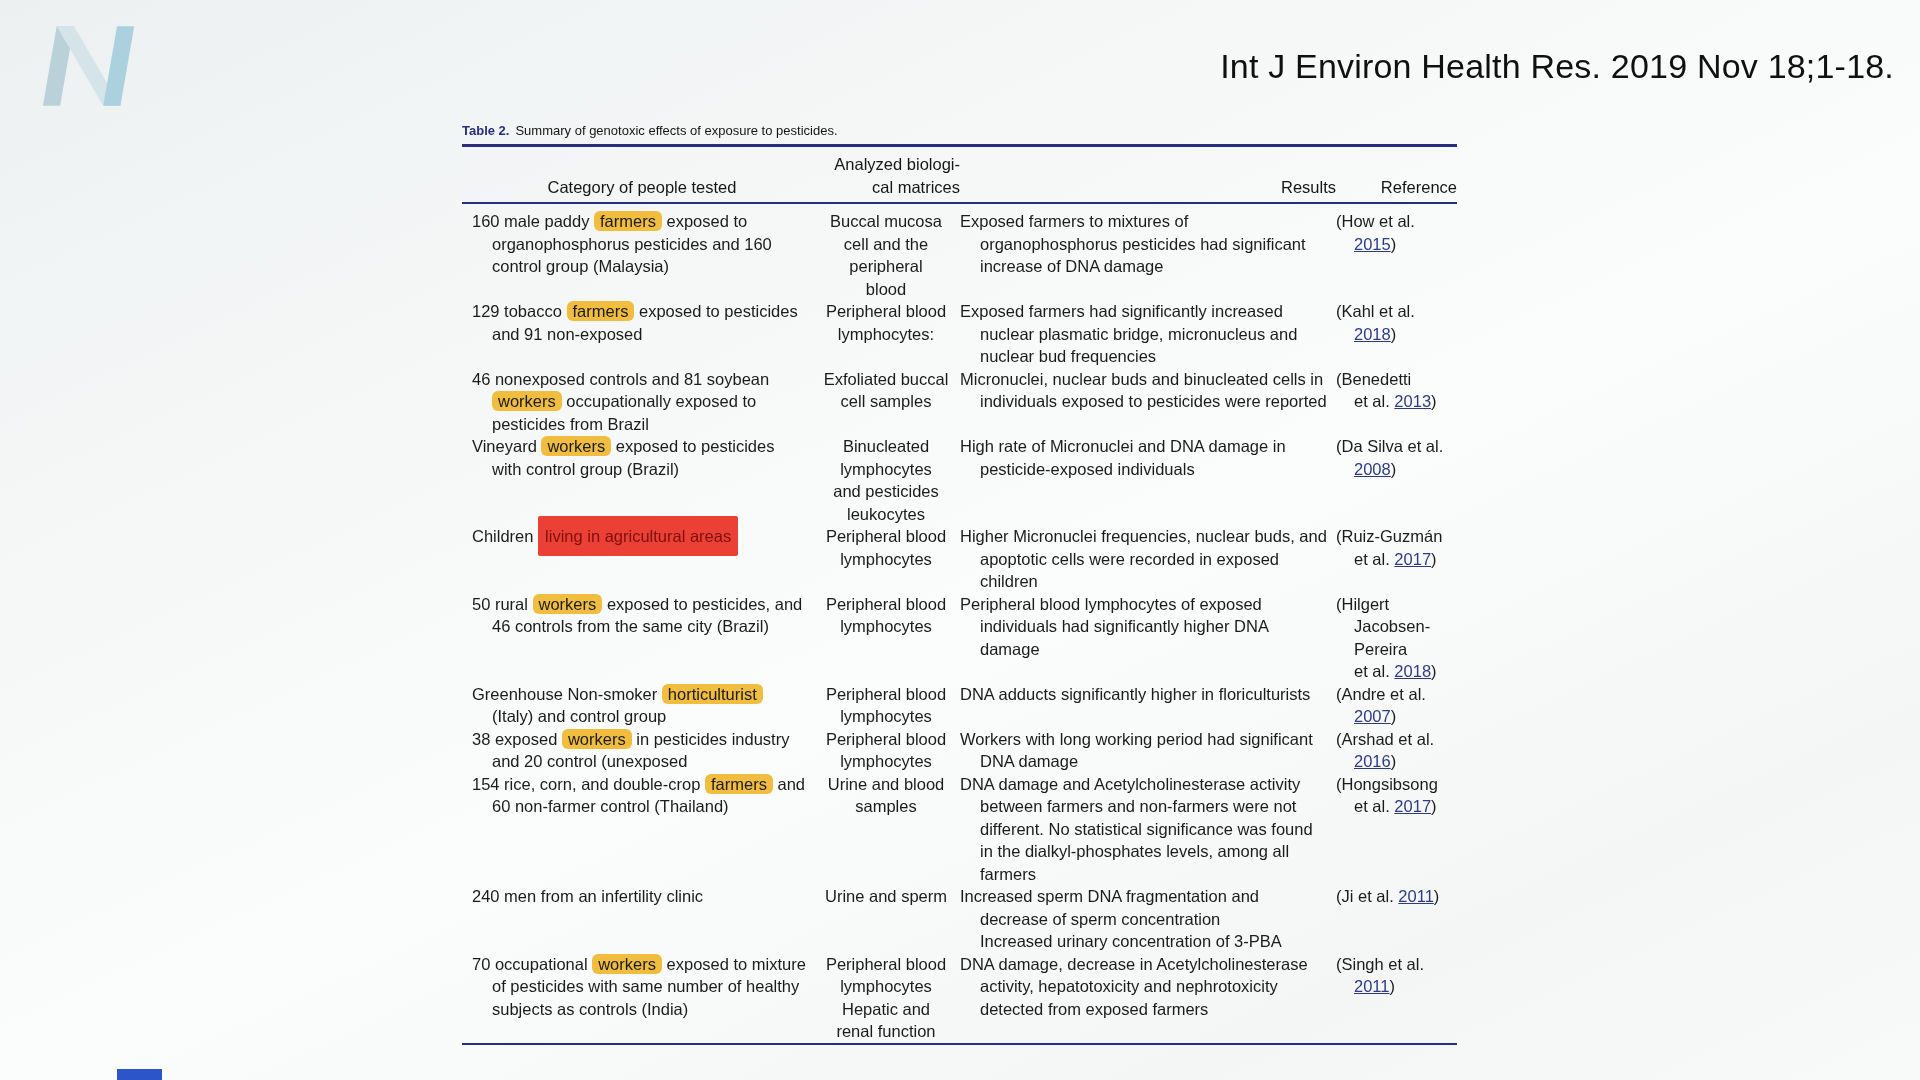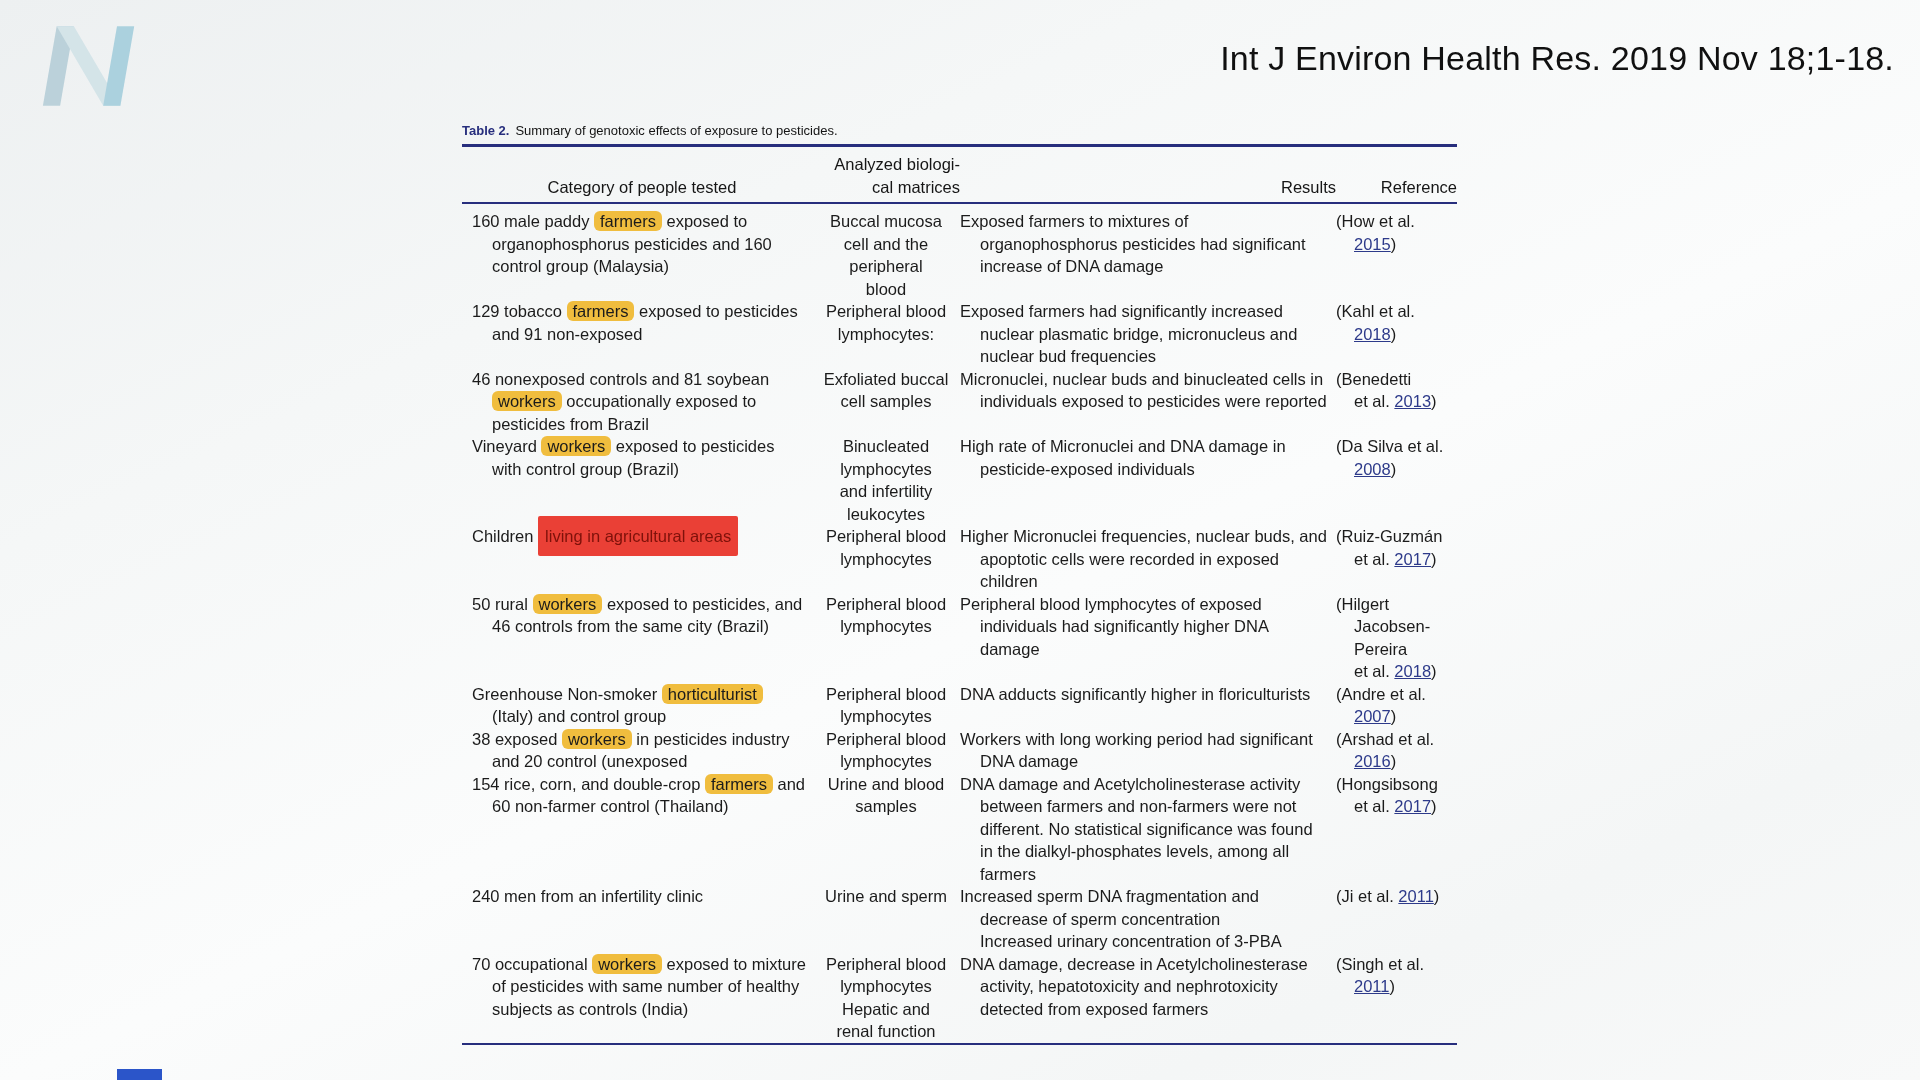--- a/index.html
+++ b/index.html
@@ -2,21 +2,21 @@
 <html style="--navy: #272e7d; --linknavy: #2d3a8a; --yellow: #f0bd3e; --redbg: #ea4036; --redtext: #7e110a; --chip: #2b55c9;"><head>
 <meta charset="utf-8">
 <style>
   html,body{margin:0;padding:0;background:#e8e8e8;}
   .slide{
     position:relative;width:1920px;height:1080px;overflow:hidden;
     font-family:"Liberation Sans","DejaVu Sans",sans-serif;color:#1b1b1b;
     background:linear-gradient(155deg,#edf0f1 0%,#f5f7f7 28%,#fbfcfc 55%,#f4f6f6 82%,#f8f9f9 100%);
   }
   .journal{
-    position:absolute;top:36px;right:26px;font-size:34px;line-height:44px;
+    position:absolute;top:44px;right:26px;font-size:34px;line-height:44px;
     color:#101010;letter-spacing:.2px;
   }
   .logo{position:absolute;top:22px;left:36px;width:112px;height:88px;opacity:.92;}
   .logo svg{width:100%;height:100%;}
   .twrap{position:absolute;left:462px;top:121px;width:995px;}
   .tbl-title{font-size:13px;line-height:20px;margin-bottom:3px;}
   .tlabel{font-weight:bold;color:var(--navy);}
   .ttext{margin-left:6px;color:#141414;}
   table{
     border-collapse:collapse;table-layout:fixed;width:995px;
@@ -131,21 +131,21 @@
               <div class="refline ind2"><span>et al. </span><span class="year">2013</span><span>)</span></div>
             </td>
           </tr>
           <tr>
             <td class="td-cat">
               <div class="hang"><span>Vineyard </span><span class="hl-y">workers</span><span> exposed to pesticides with control group (Brazil)</span></div>
             </td>
             <td class="td-mat">
               <div>Binucleated</div>
               <div>lymphocytes</div>
-              <div>and infertility</div>
+              <div>and pesticides</div>
               <div>leukocytes</div>
             </td>
             <td class="td-res">
               <div class="hang">High rate of Micronuclei and DNA damage in pesticide-exposed individuals</div>
             </td>
             <td class="td-ref">
               <div class="refline"><span>(Da Silva et al.</span></div>
               <div class="refline ind2"><span class="year">2008</span><span>)</span></div>
             </td>
           </tr>

